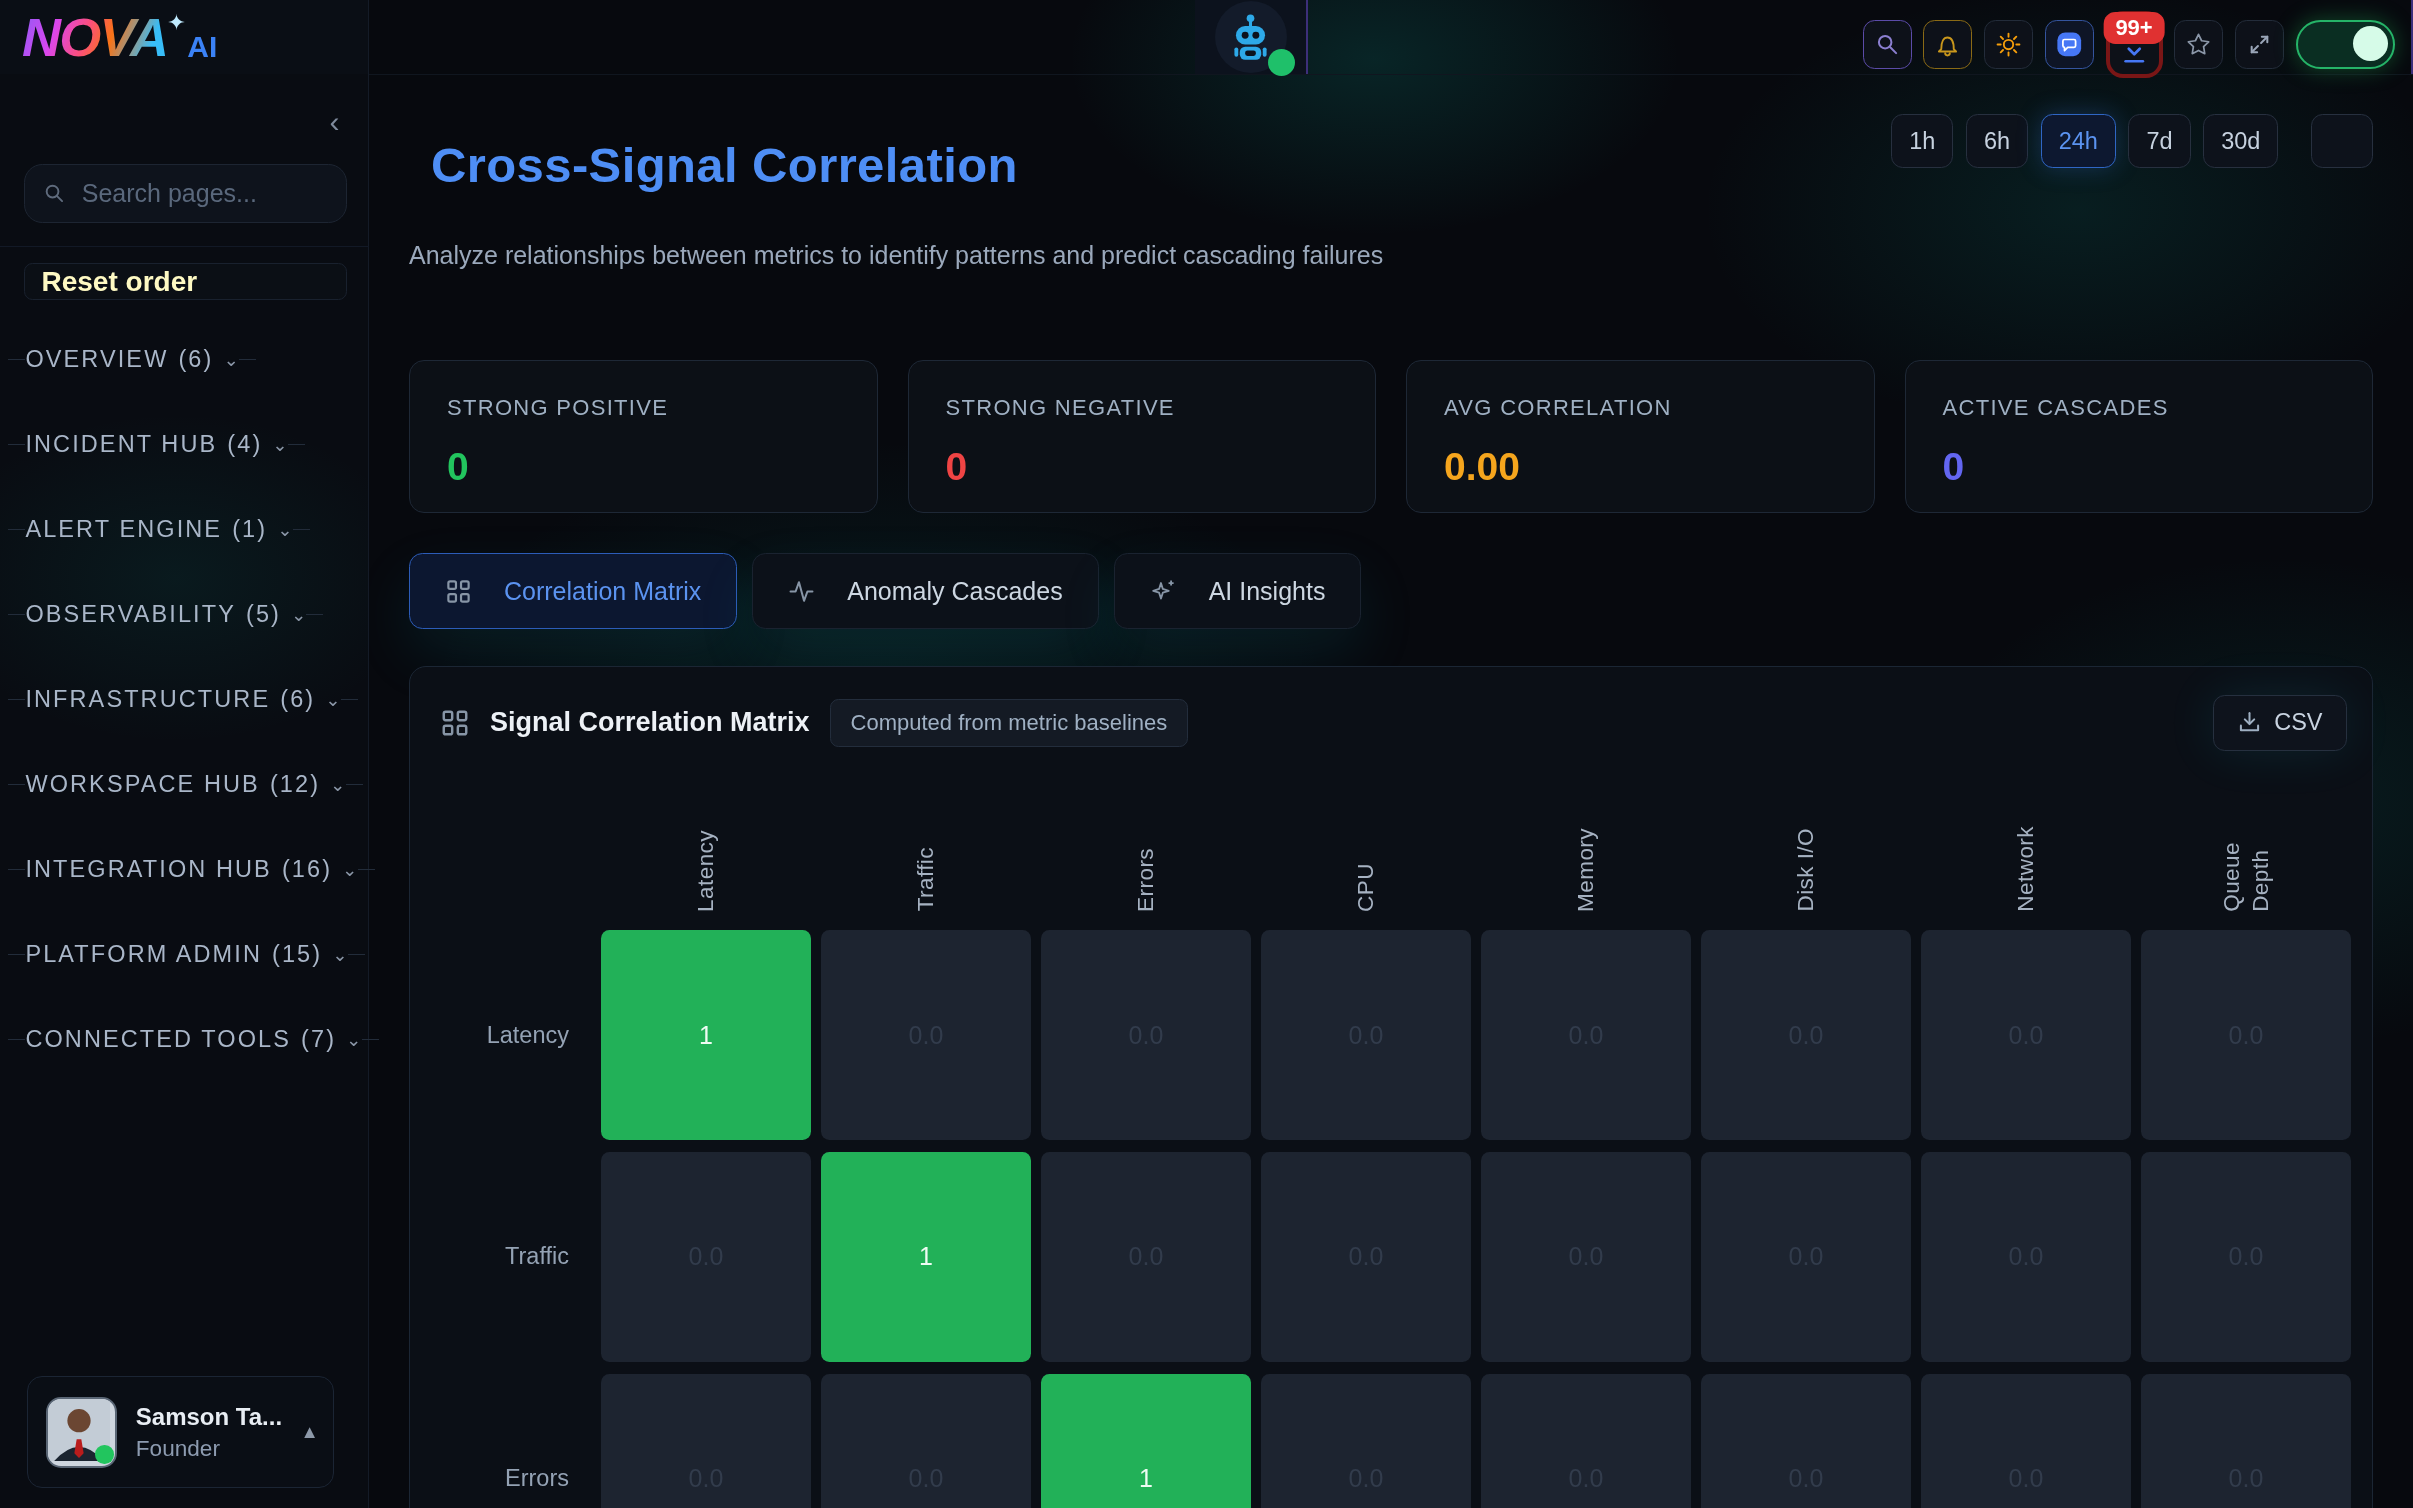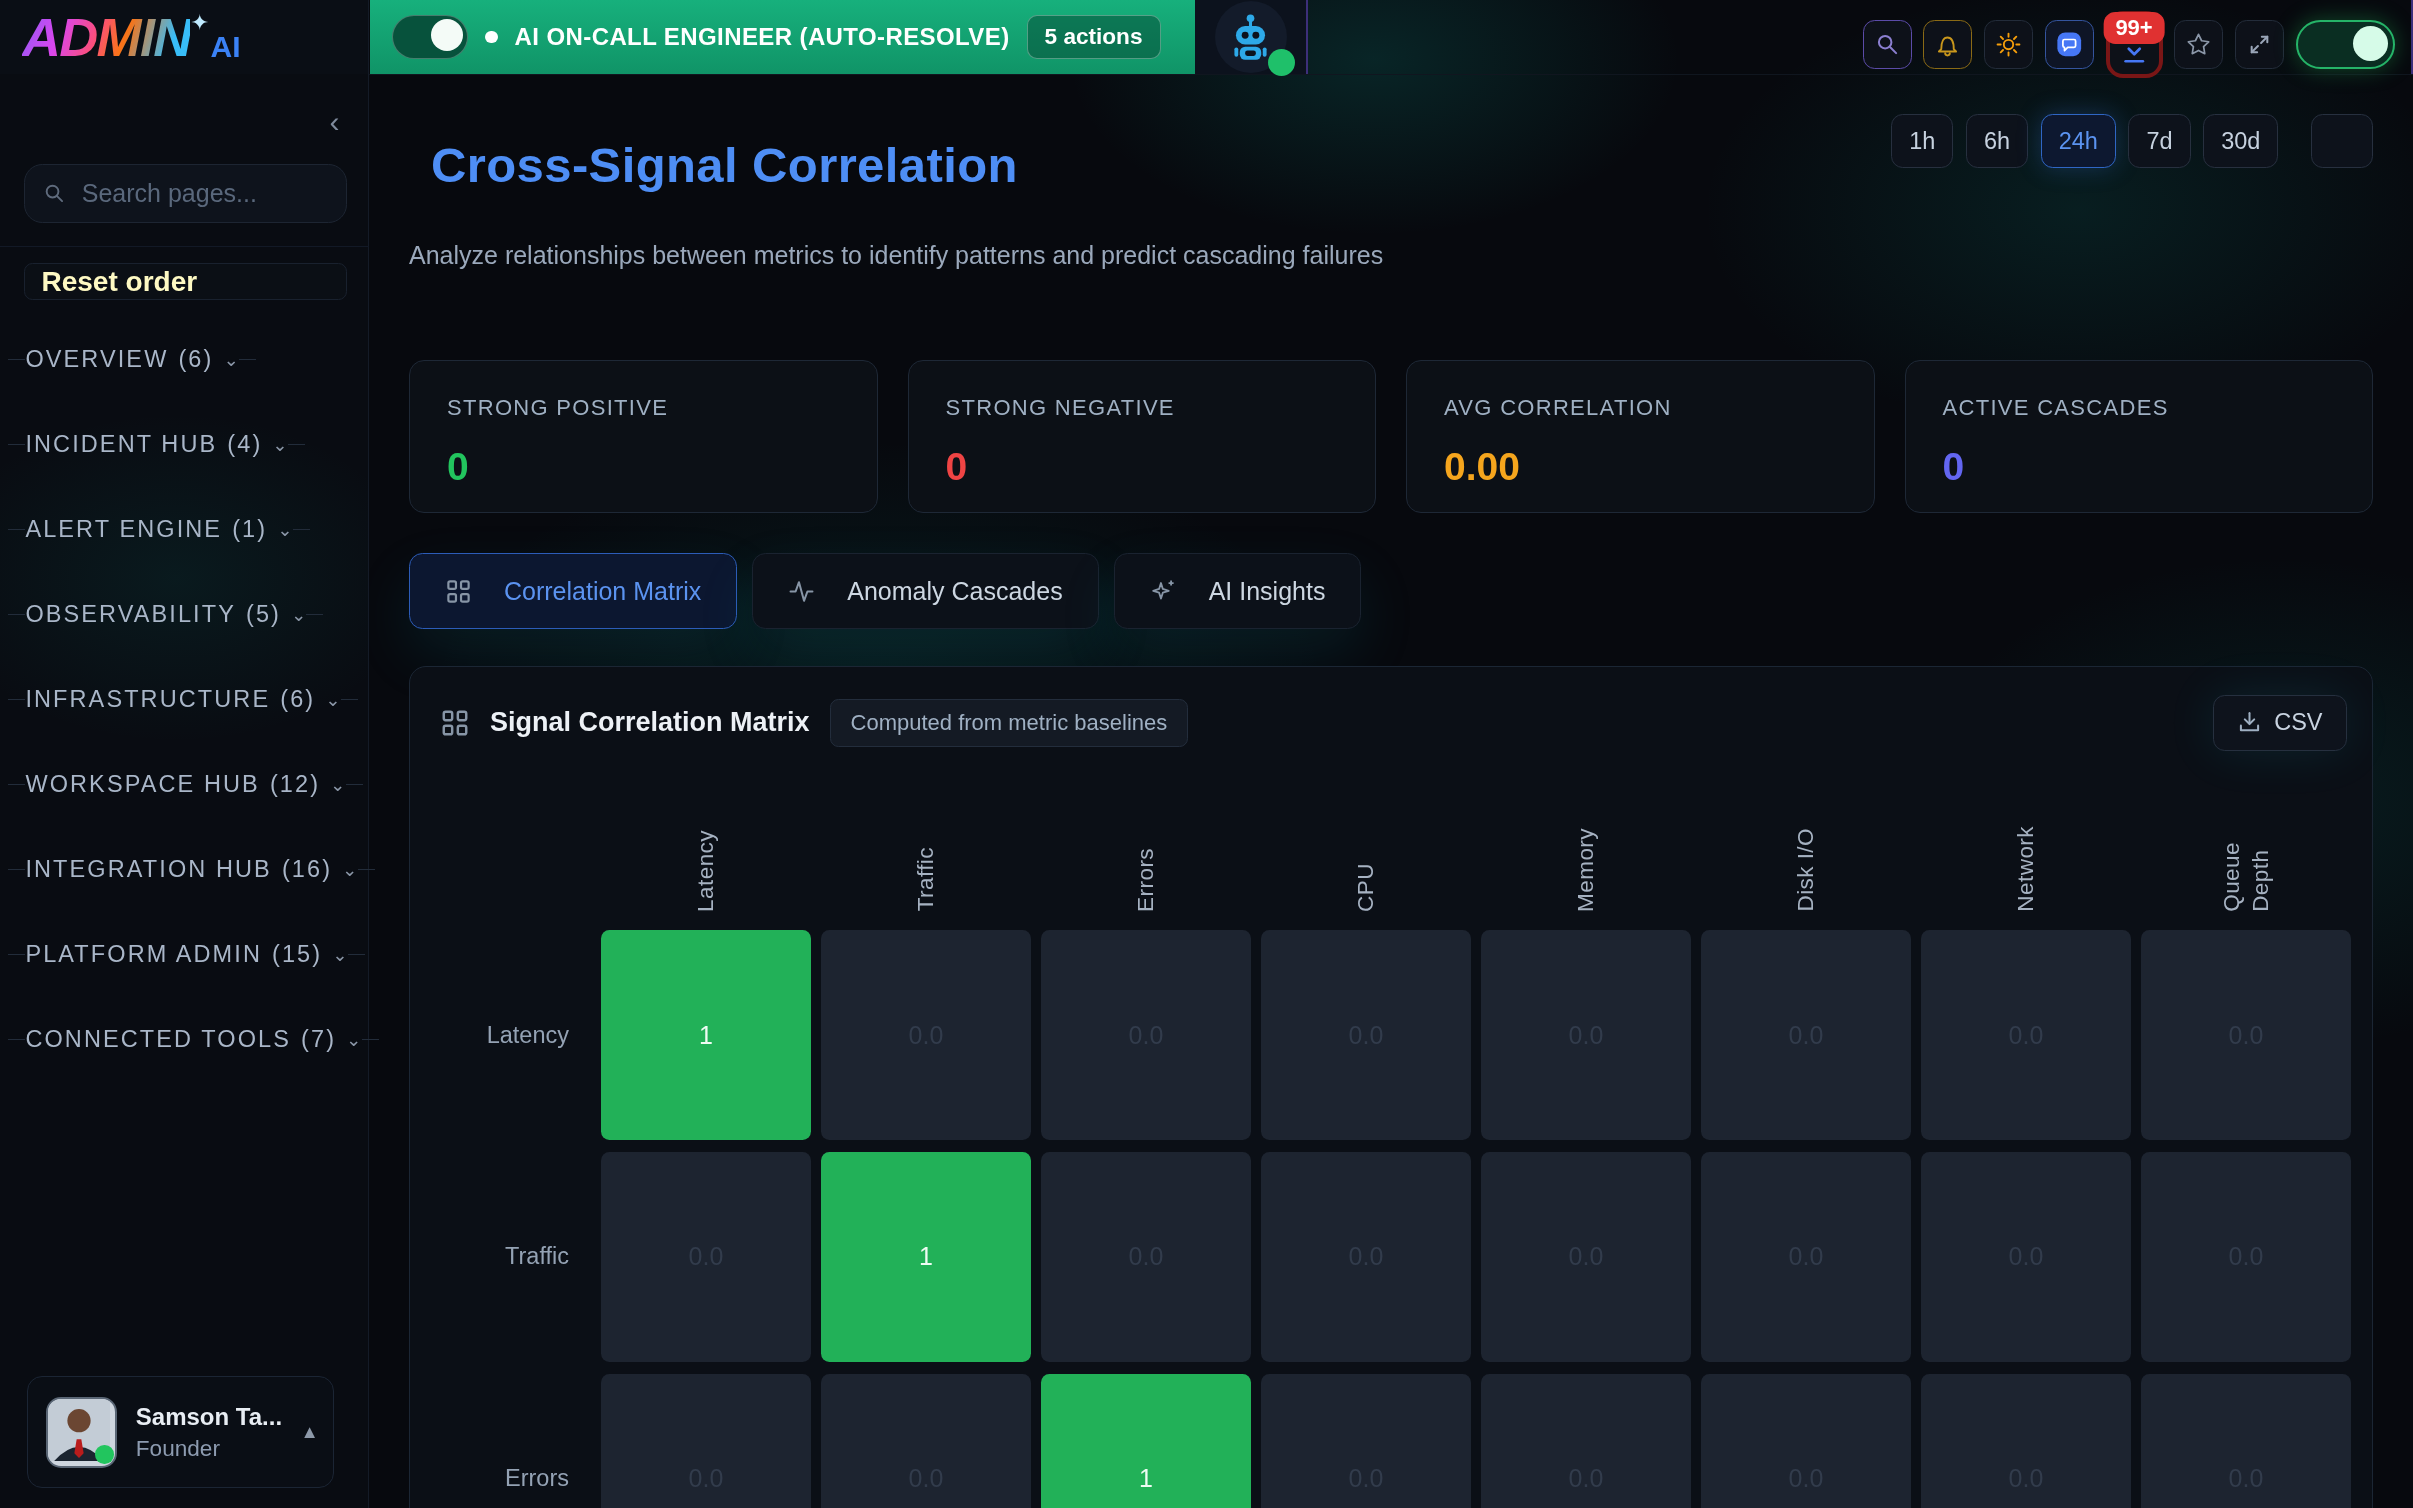--- a/index.html
+++ b/index.html
@@ -101,28 +101,20 @@
   .col-head{height:164px;display:flex;align-items:flex-end;justify-content:center;padding-bottom:6.7px;box-sizing:border-box;}
   .col-head .vtext{writing-mode:vertical-rl;transform:rotate(180deg);white-space:pre-line;font-size:22.6px;color:#a6b2c2;letter-spacing:0.4px;line-height:1.3;}
   .row-label{display:flex;align-items:center;justify-content:flex-end;padding-right:22px;color:#94a2b4;font-size:23.5px;}
   .cell{height:210px;border-radius:8.4px;background:#1d2430;display:flex;align-items:center;justify-content:center;font-size:25px;color:#323c4c;cursor:pointer;}
   .cell.diag{background:#22b158;color:#eefcf3;}
 </style>
 </head>
 <body>
 
 <div class="header">
-  <div class="oncall-bar">
-    <div class="oncall-toggle">
-        <div class="knob"></div>
-      </div>
-    <div class="oncall-dot"></div>
-    <div class="oncall-label">AI ON-CALL ENGINEER (AUTO-RESOLVE)</div>
-    <div class="oncall-badge">5 actions</div>
-  </div>
   <div class="robot-tile">
     <div class="robot-circle">
       <svg width="49" height="49" viewBox="0 0 64 64" fill="#2da9e8">
         <circle cx="32" cy="7" r="5"></circle>
           <rect x="30" y="10" width="4" height="7"></rect>
         <rect x="13" y="17" width="38" height="24" rx="12"></rect>
         <circle cx="25" cy="29" r="4.5" fill="#0c121d"></circle>
           <circle cx="39" cy="29" r="4.5" fill="#0c121d"></circle>
         <rect x="18" y="44" width="28" height="17" rx="7"></rect>
         <rect x="25" y="49" width="14" height="7" rx="3" fill="#0c121d"></rect>
@@ -180,21 +172,21 @@
       </svg>
     </div>
     <div class="top-toggle">
         <div class="knob"></div>
       </div>
   </div>
 </div>
 
 <div class="sidebar">
   <div class="logo-row">
-    <span class="logo-main">ADMIN</span>
+    <span class="logo-main">NOVA</span>
     <span class="logo-star">✦</span>
     <span class="logo-ai">AI</span>
   </div>
   <div class="collapse">‹</div>
 
   <div class="search-wrap">
     <svg width="23.5" height="23.5" viewBox="0 0 32 32" fill="none" stroke="currentColor" stroke-width="2.6" stroke-linecap="round">
       <circle cx="13" cy="13" r="8"></circle>
         <path d="M19.5 19.5 L26 26"></path>
     </svg>

